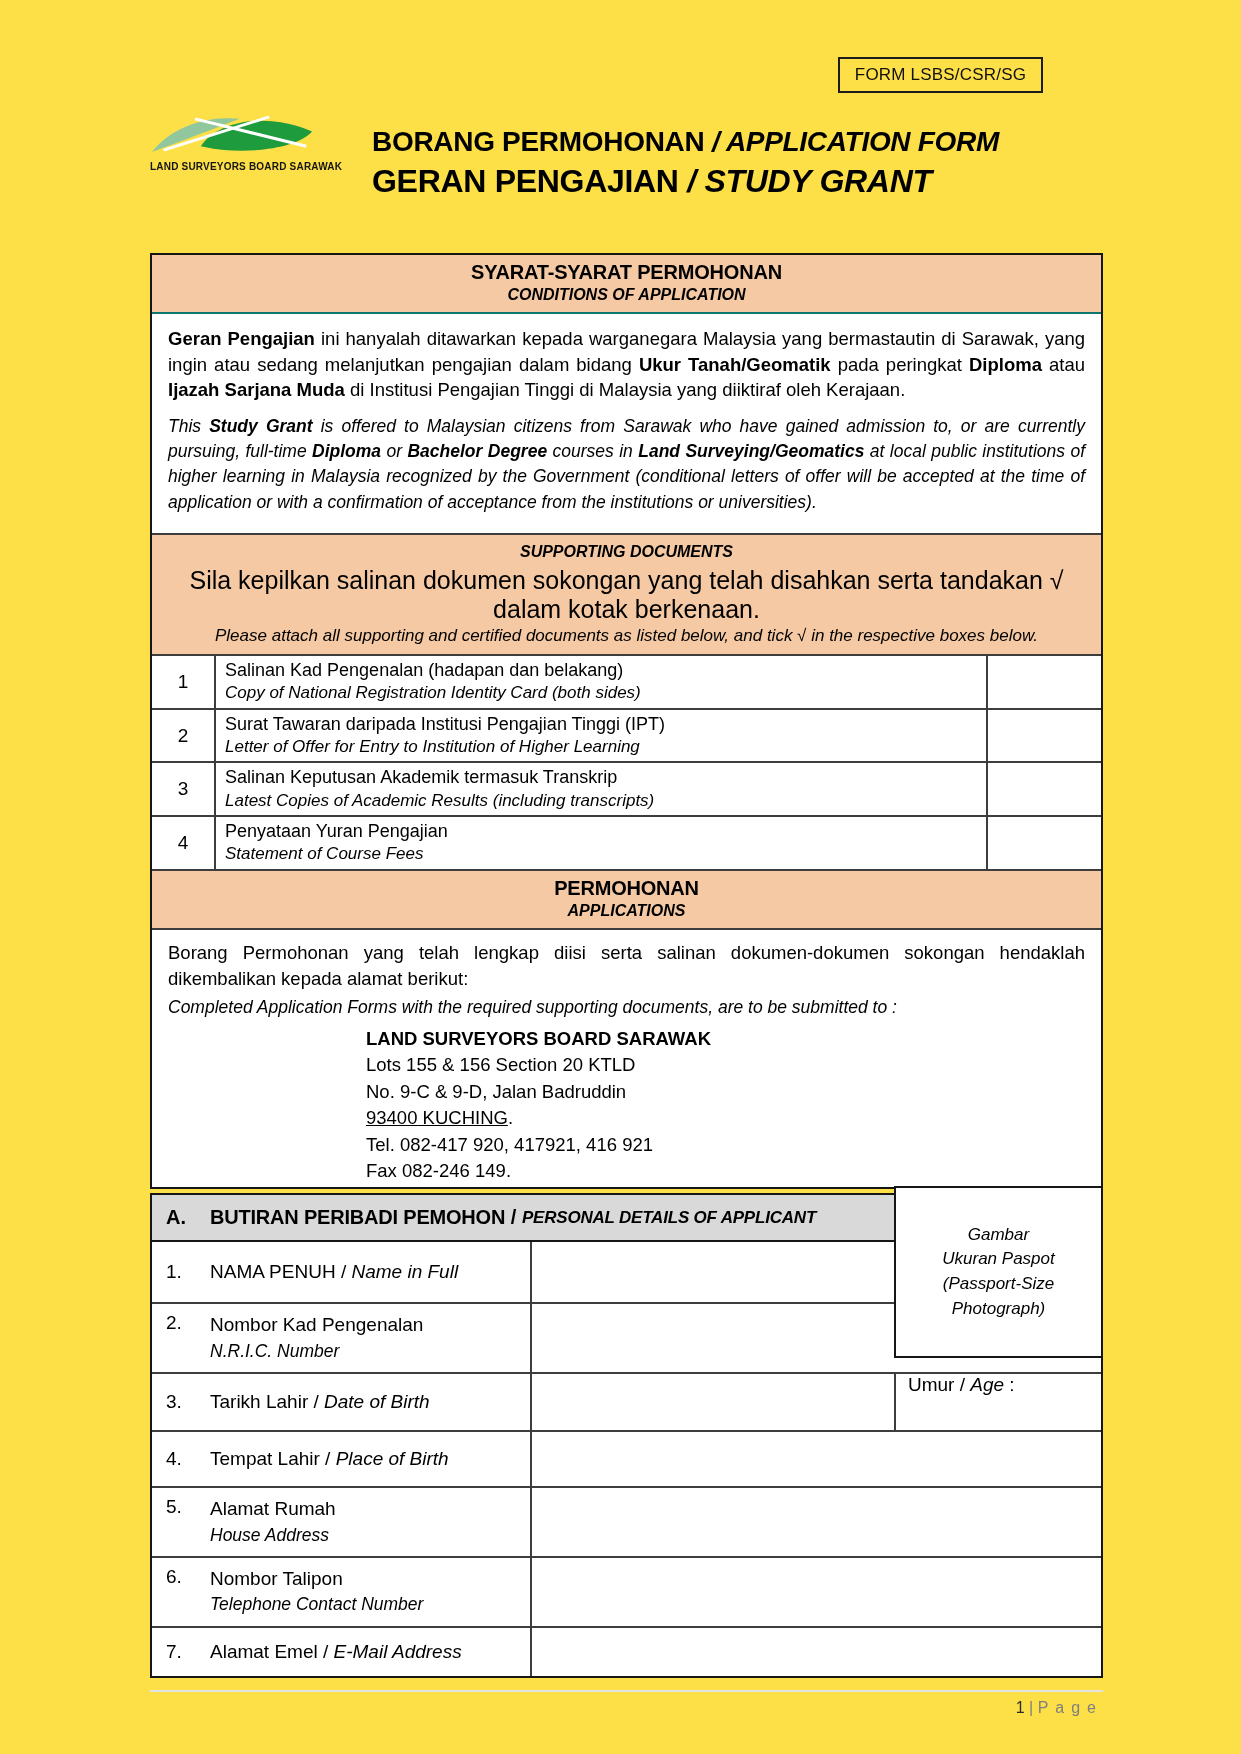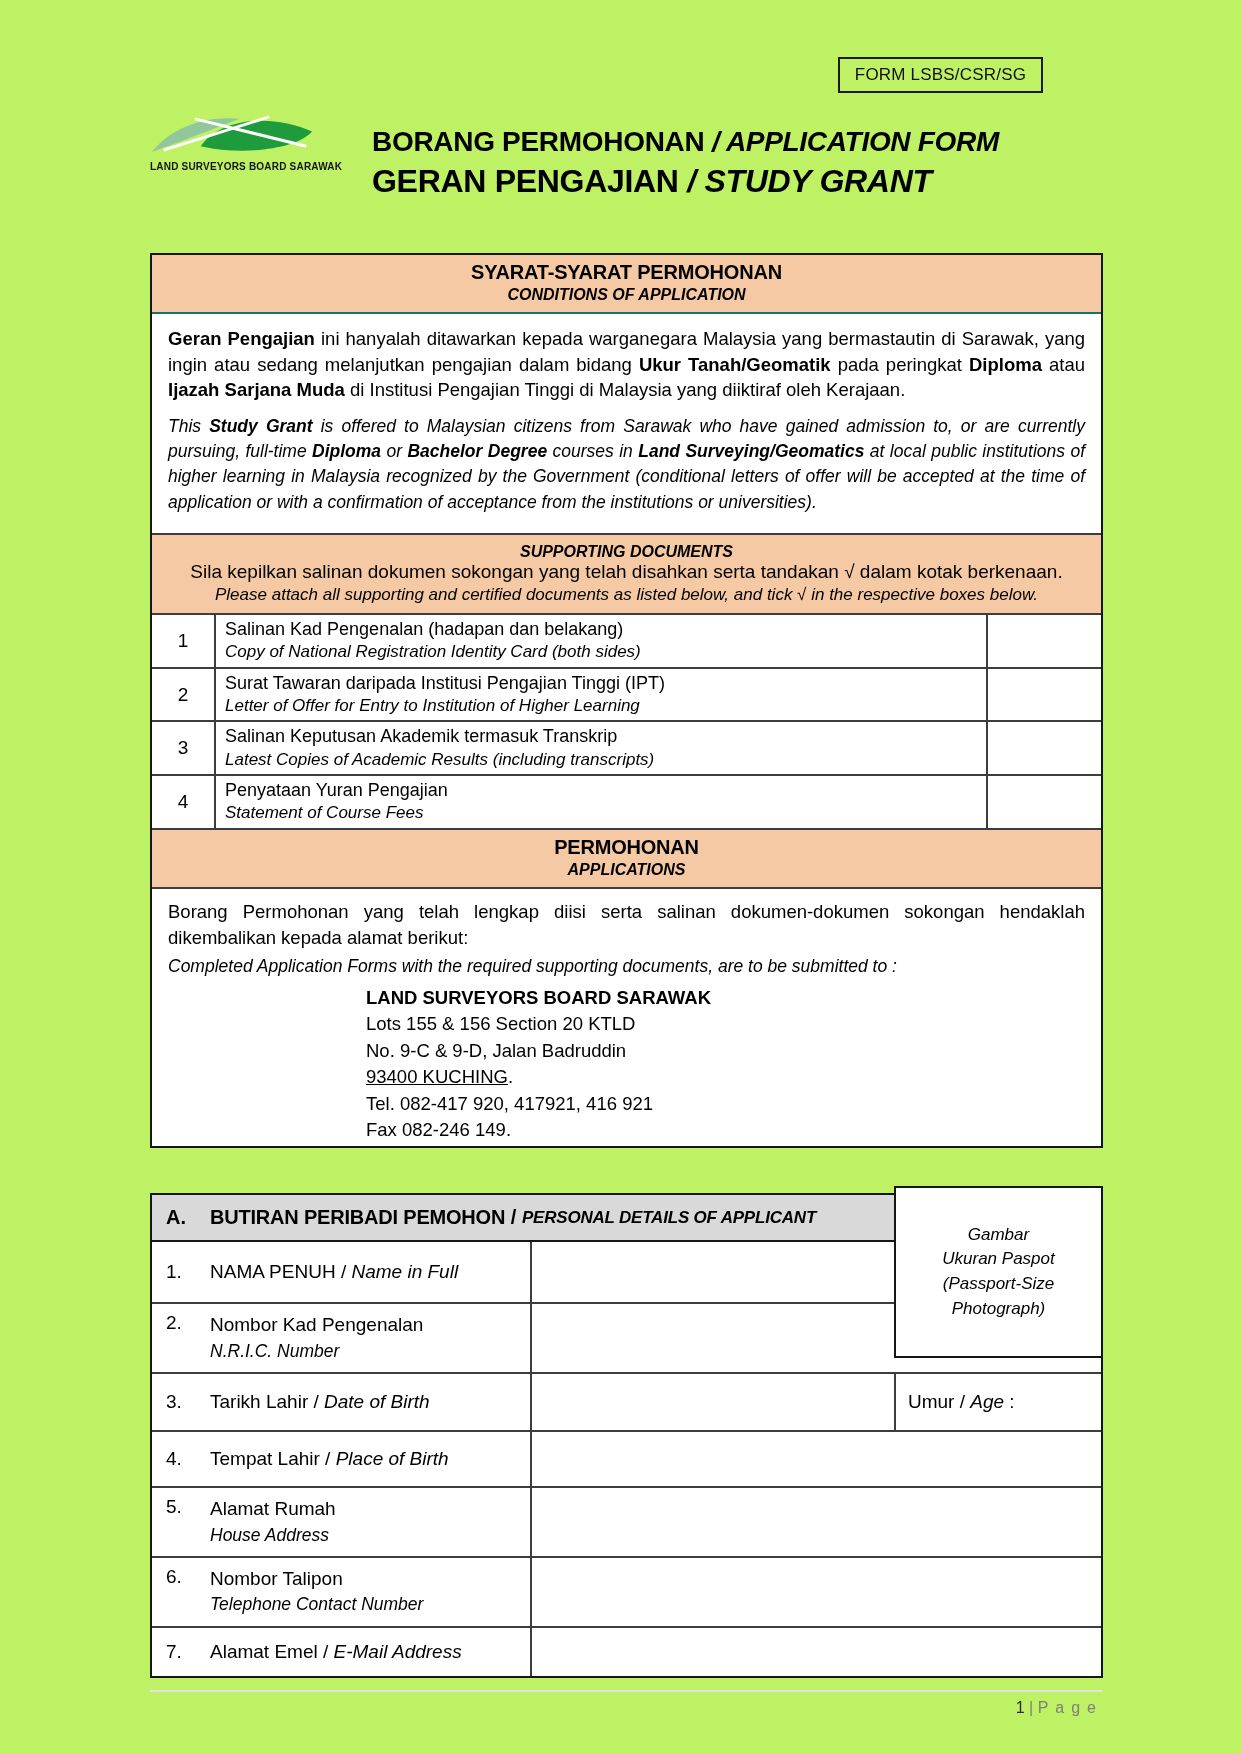--- a/index.html
+++ b/index.html
@@ -1,18 +1,18 @@
 <!DOCTYPE html>
 <html><head>
 <meta charset="utf-8">
 <style>
   * { box-sizing: border-box; }
   html,body { margin:0; padding:0; background:#ffffff; }
   .page {
-    position:relative; width:1241px; height:1754px; background:#bef264;
+    position:relative; width:1241px; height:1754px; background:#fde047;
     font-family:"Liberation Sans", sans-serif; color:#000; overflow:hidden;
   }
 
   
   .form-code-box {
     position:absolute; left:838px; top:57px; width:205px; height:36px;
     border:2px solid #1c1c1c; display:flex; align-items:center; justify-content:center;
     font-size:17px; letter-spacing:.2px; color:#111;
   }
 
@@ -22,21 +22,21 @@
   .title-block { position:absolute; left:372px; top:126px; white-space:nowrap; }
   .title-line1 { font-size:28px; font-weight:bold; letter-spacing:-.3px;text-align:center; }
   .title-line2 { font-size:32px; font-weight:bold; letter-spacing:-.3px; margin-top:5px; }
 
   
   .main-box { position:absolute; left:150px; top:253px; width:953px; border:2px solid #161616; background:#fff; }
   .band { background:#F5C9A4; text-align:center; padding:6px 12px 8px; }
   .band + .white-body, .band-sep { border-top:2px solid #3d3d3d; }
   .band-title { font-size:20px; font-weight:bold; letter-spacing:-.2px; }
   .band-sub { font-size:16px; font-weight:bold; font-style:italic; margin-top:2px; }
-  .band-note-my { font-size:19px; }
+  .band-note-my { font-size:25px; margin-top:5px; }
   .band-note-en { font-size:17px; font-style:italic; margin-top:2px; }
 
   .cond-body { padding:12px 16px 18px; border-top:2px solid #0f766e; }
   .p-my { font-size:18.5px; line-height:1.38; text-align:justify; margin:0 0 11px; }
   .p-en { font-size:17.5px; line-height:1.45; text-align:justify; margin:0; font-style:italic; }
 
   .doc-rows { border-top:2px solid #3d3d3d; }
   .doc-row { display:flex; align-items:stretch; min-height:51px; }
   .doc-row + .doc-row { border-top:2px solid #3d3d3d; }
   .doc-num { width:64px; flex:0 0 64px; border-right:2px solid #3d3d3d; display:flex; align-items:center; justify-content:center; font-size:19px; }
@@ -62,21 +62,21 @@
   .arow { display:flex; align-items:stretch; }
   .arow + .arow { border-top:2px solid #3d3d3d; }
   .alabel { width:380px; flex:0 0 380px; border-right:2px solid #3d3d3d; display:flex; align-items:center; padding:8px 10px 8px 14px; }
   .anum { width:44px; flex:0 0 44px; font-size:19px; align-self:flex-start; }
   .alabel.center .anum { align-self:center; }
   .atext { flex:1; }
   .aline1 { font-size:19px; line-height:1.35; }
   .aline2 { font-size:17.5px; line-height:1.5; font-style:italic; }
   .avalue { flex:1; display:flex; align-items:stretch; cursor:text; }
   .avalue .fill { flex:1; }
-  .age-cell { width:207px; flex:0 0 207px; border-left:2px solid #3d3d3d; display:flex; align-items:center; padding-left:12px; font-size:19px;margin-left:20px; }
+  .age-cell { width:207px; flex:0 0 207px; border-left:2px solid #3d3d3d; display:flex; padding-left:12px; font-size:19px;margin-left:20px; }
   .r1 { min-height:60px; } .r2 { min-height:62px; } .r3 { min-height:58px; }
   .r4 { min-height:56px; } .r5 { min-height:64px; } .r6 { min-height:62px; } .r7 { min-height:50px; }
 
   .photo-box {
     position:absolute; top:-9px; right:-2px; width:209px; height:172px; z-index:3;
     background:#fff; border:2px solid #161616;
     display:flex; flex-direction:column; align-items:center; justify-content:center;
     font-style:italic; font-size:17px; line-height:1.45; 
   }
 

